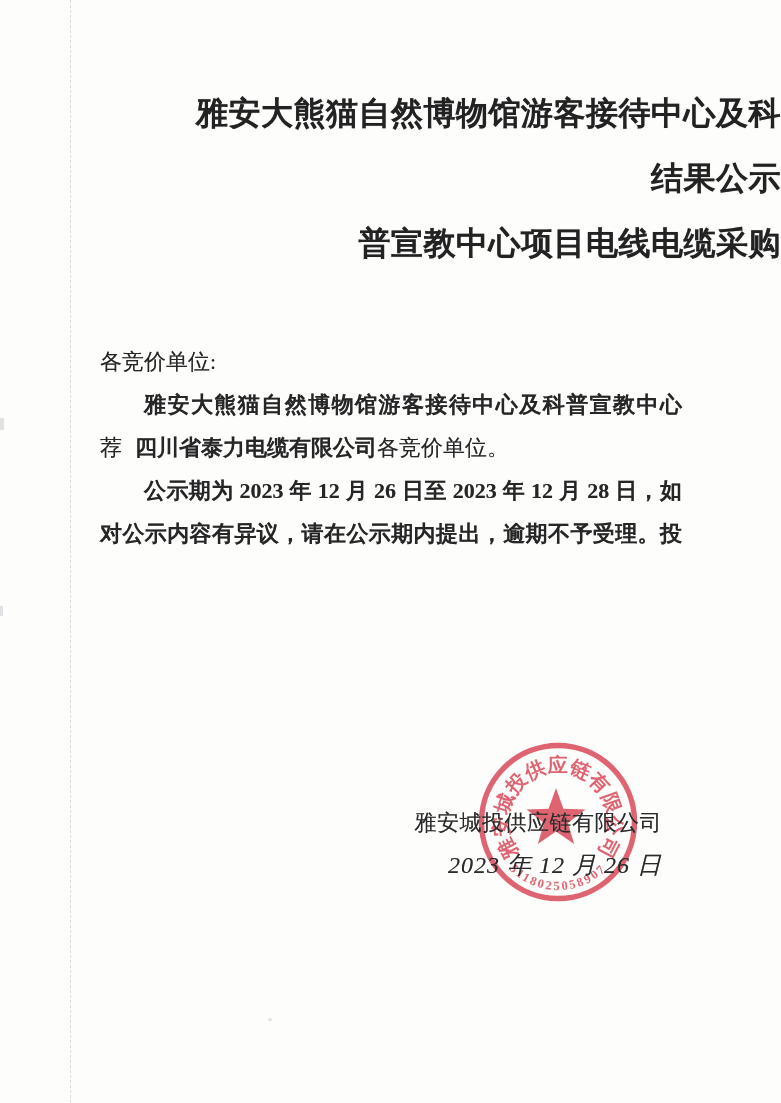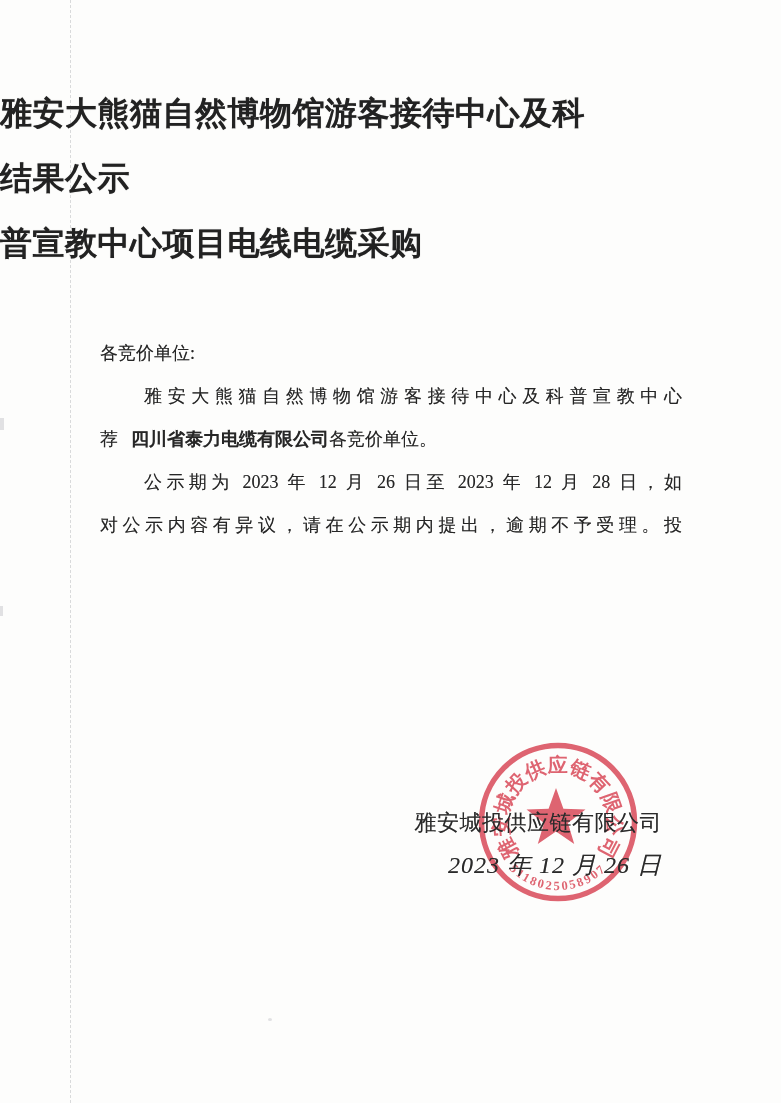--- a/index.html
+++ b/index.html
@@ -18,40 +18,41 @@
     border-left: 1px dashed #c6c8ca; opacity: .65;
   }
   .scan-speck { position: absolute; background: #cfcfd2; opacity: .6; }
   .speck-1 { left: 0; top: 418px; width: 4px; height: 12px; }
   .speck-2 { left: 0; top: 606px; width: 3px; height: 10px; }
   .speck-3 { left: 268px; top: 1018px; width: 4px; height: 3px; border-radius: 50%; }
 
   
   .title {
     position: absolute; left: 0; right: 0; top: 81px;
-    text-align: left;
+    text-align: right;
     font-size: 32px; font-weight: bold;
     line-height: 65px;
     color: #222;
     letter-spacing: 0.5px;
     text-shadow: 0 0 0.7px rgba(60,60,60,.55);
   }
 
   
   .doc-body {
-    position: absolute; left: 100px; width: 582px; top: 332px;
-    font-size: 18px; line-height: 43px;
+    position: absolute; left: 100px; width: 582px; top: 340px;
+    font-size: 22px; line-height: 43px;
     color: #262626;
     text-shadow: 0 0 0.5px rgba(70,70,70,.5);
   }
   .line { white-space: nowrap; }
   .fill {
     white-space: normal;
     text-align: justify;
     text-align-last: justify;
+    font-weight: bold;
     -moz-text-align-last: justify;
   }
   .indent { text-indent: 44px; }
   .bold-seg { font-weight: bold; margin-left: 13px; }
 
   
   .signature {
     position: absolute; right: 119px; top: 809px;
     text-align: right;
     color: #2a2a2a;

